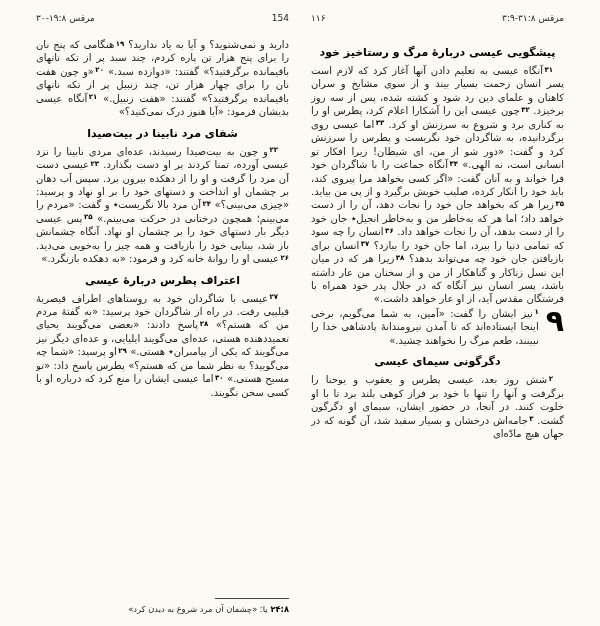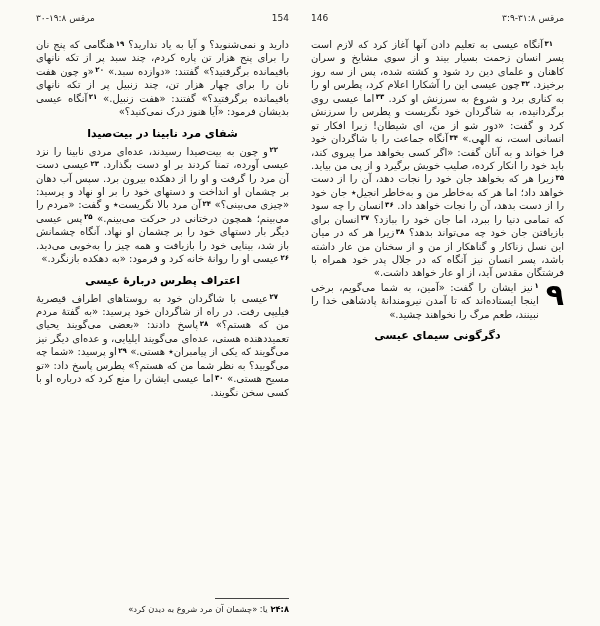--- a/index.html
+++ b/index.html
@@ -75,21 +75,21 @@
 <body>
 
 <div class="scan">
 
   <div class="head-row left">
     <span class="head-ref">مرقس ۱۹:۸-۳۰</span>
     <span class="page-num">154</span>
   </div>
 
   <div class="head-row right">
-    <span class="page-num">146</span>
+    <span class="page-num">۱۱۶</span>
     <span class="head-ref">مرقس ۳۱:۸-۳:۹</span>
   </div>
 
   <div class="col col-left">
     <div class="col-body">
       <p class="para cont">دارید و نمی‌شنوید؟ و آیا به یاد ندارید؟ <span class="vnum">۱۹</span>هنگامی که پنج نان را برای پنج هزار تن پاره کردم، چند سبد پر از تکه نانهای باقیمانده برگرفتید؟» گفتند: «دوازده سبد.» <span class="vnum">۲۰</span>«و چون هفت نان را برای چهار هزار تن، چند زنبیل پر از تکه نانهای باقیمانده برگرفتید؟» گفتند: «هفت زنبیل.» <span class="vnum">۲۱</span>آنگاه عیسی بدیشان فرمود: «آیا هنوز درک نمی‌کنید؟» </p>
       <h3 class="section-heading">شفای مرد نابینا در بیت‌صیدا</h3>
       <p class="para"><span class="vnum">۲۲</span>و چون به بیت‌صیدا رسیدند، عده‌ای مردی نابینا را نزد عیسی آورده، تمنا کردند بر او دست بگذارد. <span class="vnum">۲۳</span>عیسی دست آن مرد را گرفت و او را از دهکده بیرون برد. سپس آب دهان بر چشمان او انداخت و دستهای خود را بر او نهاد و پرسید: «چیزی می‌بینی؟» <span class="vnum">۲۴</span>آن مرد بالا نگریست٭ و گفت: «مردم را می‌بینم؛ همچون درختانی در حرکت می‌بینم.» <span class="vnum">۲۵</span>پس عیسی دیگر بار دستهای خود را بر چشمان او نهاد. آنگاه چشمانش باز شد، بینایی خود را بازیافت و همه چیز را به‌خوبی می‌دید. <span class="vnum">۲۶</span>عیسی او را روانهٔ خانه کرد و فرمود: «به دهکده بازنگرد.» </p>
       <h3 class="section-heading">اعتراف پطرس دربارهٔ عیسی</h3>
       <p class="para"><span class="vnum">۲۷</span>عیسی با شاگردان خود به روستاهای اطراف قیصریهٔ فیلیپی رفت. در راه از شاگردان خود پرسید: «به گفتهٔ مردم من که هستم؟» <span class="vnum">۲۸</span>پاسخ دادند: «بعضی می‌گویند یحیای تعمیددهنده هستی، عده‌ای می‌گویند ایلیایی، و عده‌ای دیگر نیز می‌گویند که یکی از پیامبران٭ هستی.» <span class="vnum">۲۹</span>او پرسید: «شما چه می‌گویید؟ به نظر شما من که هستم؟» پطرس پاسخ داد: «تو مسیح هستی.» <span class="vnum">۳۰</span>اما عیسی ایشان را منع کرد که درباره او با کسی سخن نگویند. </p>
@@ -97,21 +97,23 @@
     <div class="fn-block">
       <div class="fn-rule"></div>
       <p class="fn">
         <span class="fn-ref">۲۴:۸</span><span>یا: «چشمان آن مرد شروع به دیدن کرد»</span>
       </p>
     </div>
   </div>
 
   <div class="col col-right">
     <div class="col-body">
+      <h3 class="section-heading">پیشگویی عیسی دربارهٔ مرگ و رستاخیز خود</h3>
       <p class="para"><span class="vnum">۳۱</span>آنگاه عیسی به تعلیم دادن آنها آغاز کرد که لازم است پسر انسان زحمت بسیار بیند و از سوی مشایخ و سران کاهنان و علمای دین رد شود و کشته شده، پس از سه روز برخیزد. <span class="vnum">۳۲</span>چون عیسی این را آشکارا اعلام کرد، پطرس او را به کناری برد و شروع به سرزنش او کرد. <span class="vnum">۳۳</span>اما عیسی روی برگردانیده، به شاگردان خود نگریست و پطرس را سرزنش کرد و گفت: «دور شو از من، ای شیطان! زیرا افکار تو انسانی است، نه الهی.» <span class="vnum">۳۴</span>آنگاه جماعت را با شاگردان خود فرا خواند و به آنان گفت: «اگر کسی بخواهد مرا پیروی کند، باید خود را انکار کرده، صلیب خویش برگیرد و از پی من بیاید. <span class="vnum">۳۵</span>زیرا هر که بخواهد جان خود را نجات دهد، آن را از دست خواهد داد؛ اما هر که به‌خاطر من و به‌خاطر انجیل٭ جان خود را از دست بدهد، آن را نجات خواهد داد. <span class="vnum">۳۶</span>انسان را چه سود که تمامی دنیا را ببرد، اما جان خود را ببازد؟ <span class="vnum">۳۷</span>انسان برای بازیافتن جان خود چه می‌تواند بدهد؟ <span class="vnum">۳۸</span>زیرا هر که در میان این نسل زناکار و گناهکار از من و از سخنان من عار داشته باشد، پسر انسان نیز آنگاه که در جلال پدر خود همراه با فرشتگان مقدس آید، از او عار خواهد داشت.» </p>
       <p class="para cont">
         <span class="dropcap">۹</span><span><span class="vnum">۱</span>نیز ایشان را گفت: «آمین، به شما می‌گویم، برخی اینجا ایستاده‌اند که تا آمدن نیرومندانهٔ پادشاهی خدا را نبینند، طعم مرگ را نخواهند چشید.» </span>
       </p>
       <h3 class="section-heading">دگرگونی سیمای عیسی</h3>
+      <p class="para"><span class="vnum">۲</span>شش روز بعد، عیسی پطرس و یعقوب و یوحنا را برگرفت و آنها را تنها با خود بر فراز کوهی بلند برد تا با او خلوت کنند. در آنجا، در حضور ایشان، سیمای او دگرگون گشت. <span class="vnum">۳</span>جامه‌اش درخشان و بسیار سفید شد، آن گونه که در جهان هیچ مادّه‌ای </p>
     </div>
   </div>
 
 </div>
 
 </body></html>

